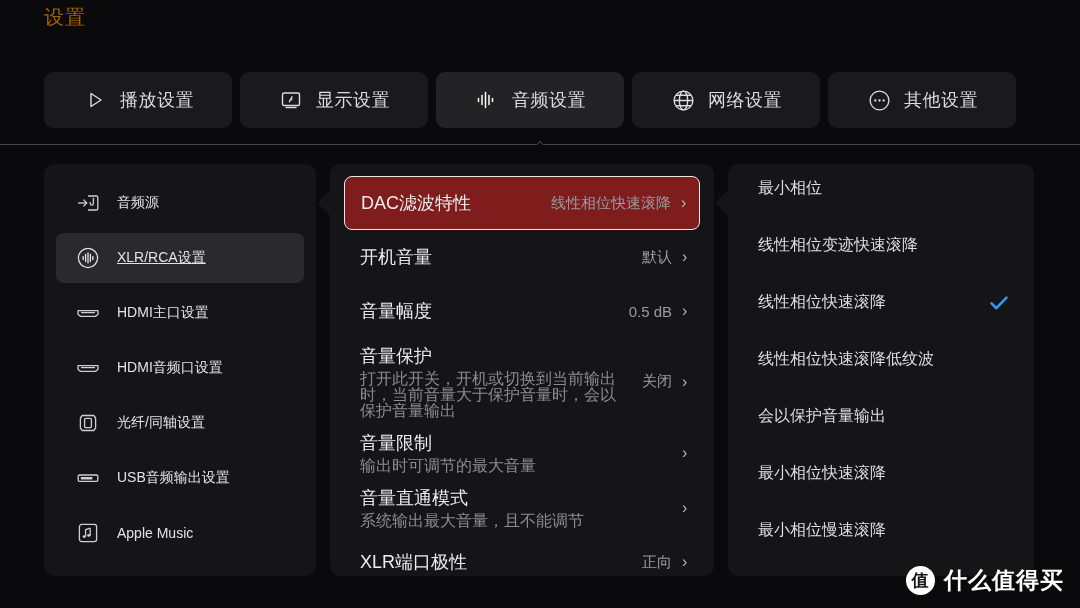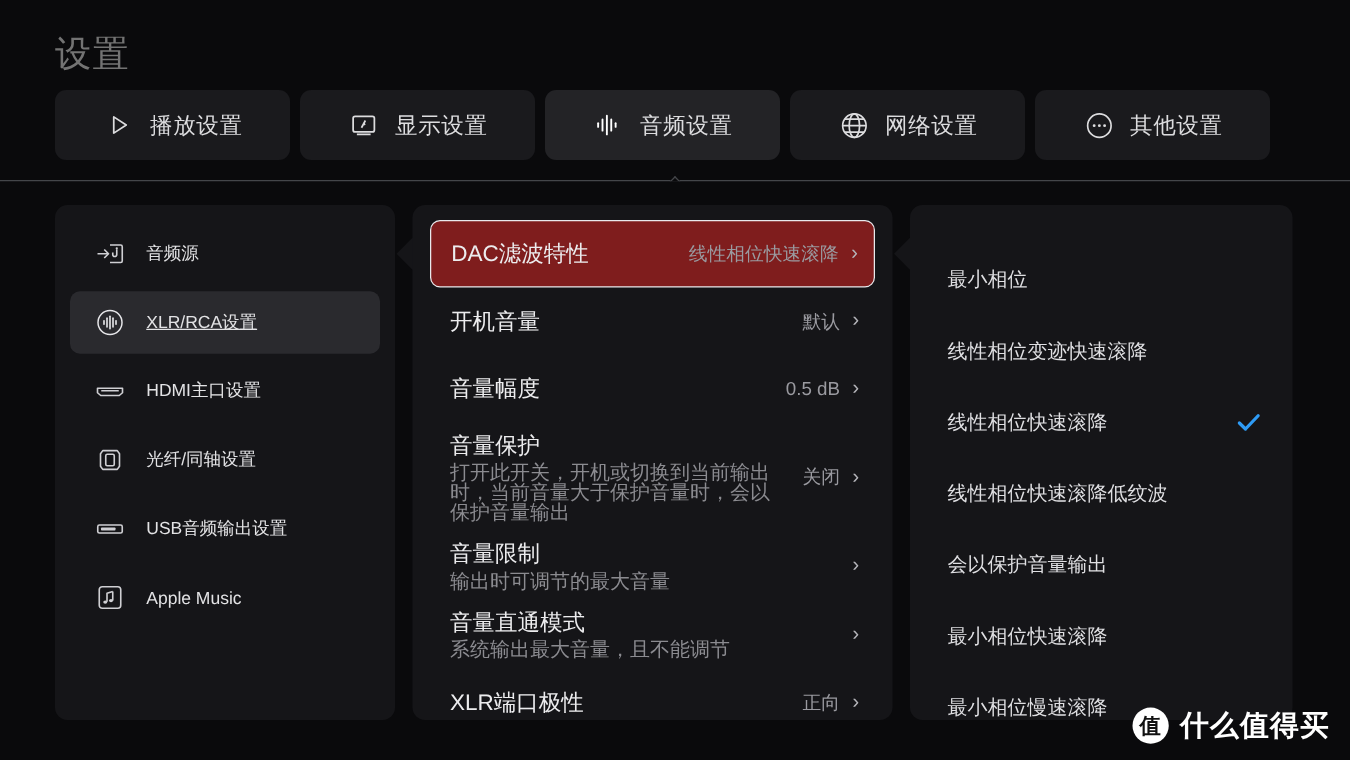--- a/index.html
+++ b/index.html
@@ -6,22 +6,22 @@
   html, body {
     width: 1080px; height: 608px;
     background: #0a0a0c;
     font-family: "Liberation Sans", "DejaVu Sans", sans-serif;
     overflow: hidden;
   }
   #root { position: relative; width: 1080px; height: 608px; background: #0a0a0c; }
 
   
   .page-title {
-    position: absolute; left: 44px; top: 24px;
-    font-size: 29px; color: #737373; font-weight: 400;
+    position: absolute; left: 44px; top: 4px;
+    font-size: 20px; color: #a16207; font-weight: 400;
     letter-spacing: 1px;
   }
   .tabbar {
     position: absolute; left: 44px; top: 72px;
     display: flex; gap: 8px;
   }
   .tab {
     width: 188px; height: 56px;
     background: #1a1a1d;
     border-radius: 9px;
@@ -110,21 +110,21 @@
   .mid-main { flex: 1 1 auto; min-width: 0; padding-right: 8px; }
   .mid-title { color: #ececee; font-size: 18px; line-height: 25px; }
   .mid-sub   { color: #8b8b90; font-size: 16px; line-height: 16px; margin-top: 2px; max-width: 258px; }
   .mid-value { color: #9a9aa0; font-size: 15px; white-space: nowrap; margin-right: 10px; }
   .chev { color: #b5b5ba; font-size: 16px; line-height: 1; width: 12px; flex: 0 0 12px; }
 
   
   .opt-list { padding-top: 14px; }
   .opt-row {
     height: 57px; margin: 0 8px;
-    display: flex; align-items: flex-end;
+    display: flex; align-items: flex-start;
     padding: 0 16px 0 22px;
     border-radius: 8px;
     color: #dfdfe2; font-size: 16px;
   }
   .opt-label { flex: 1 1 auto; }
   .opt-check { width: 22px; height: 22px; display: flex; align-items: center; justify-content: center; }
 
   
   .watermark {
     position: absolute; right: 16px; bottom: 12px;
@@ -240,20 +240,29 @@
       <div class="side-item">
         <span class="side-icon">
           <svg width="26" height="26" viewBox="0 0 26 26" fill="none" stroke="#cfcfd3" stroke-width="1.3" stroke-linejoin="round">
             <path d="M3 10.6 H23 V14.2 L20.4 16.4 H5.6 L3 14.2 Z"></path>
             <path d="M6 12.6 H20"></path>
           </svg>
         </span>
         <span>HDMI主口设置</span>
       </div>
 
+      <div class="side-item">
+        <span class="side-icon">
+          <svg width="26" height="26" viewBox="0 0 26 26" fill="none" stroke="#cfcfd3" stroke-width="1.3" stroke-linejoin="round">
+            <path d="M3 10.6 H23 V14.2 L20.4 16.4 H5.6 L3 14.2 Z"></path>
+            <path d="M6 12.6 H20"></path>
+          </svg>
+        </span>
+        <span>HDMI音频口设置</span>
+      </div>
 
       <div class="side-item">
         <span class="side-icon">
           <svg width="26" height="26" viewBox="0 0 26 26" fill="none" stroke="#cfcfd3" stroke-width="1.3" stroke-linejoin="round">
             <path d="M7.2 5.5 H18.8 L20.6 8 V18 L18.8 20.5 H7.2 L5.4 18 V8 Z"></path>
             <rect x="9.6" y="8.4" width="6.8" height="9.2" rx="1.2"></rect>
           </svg>
         </span>
         <span>光纤/同轴设置</span>
       </div>

